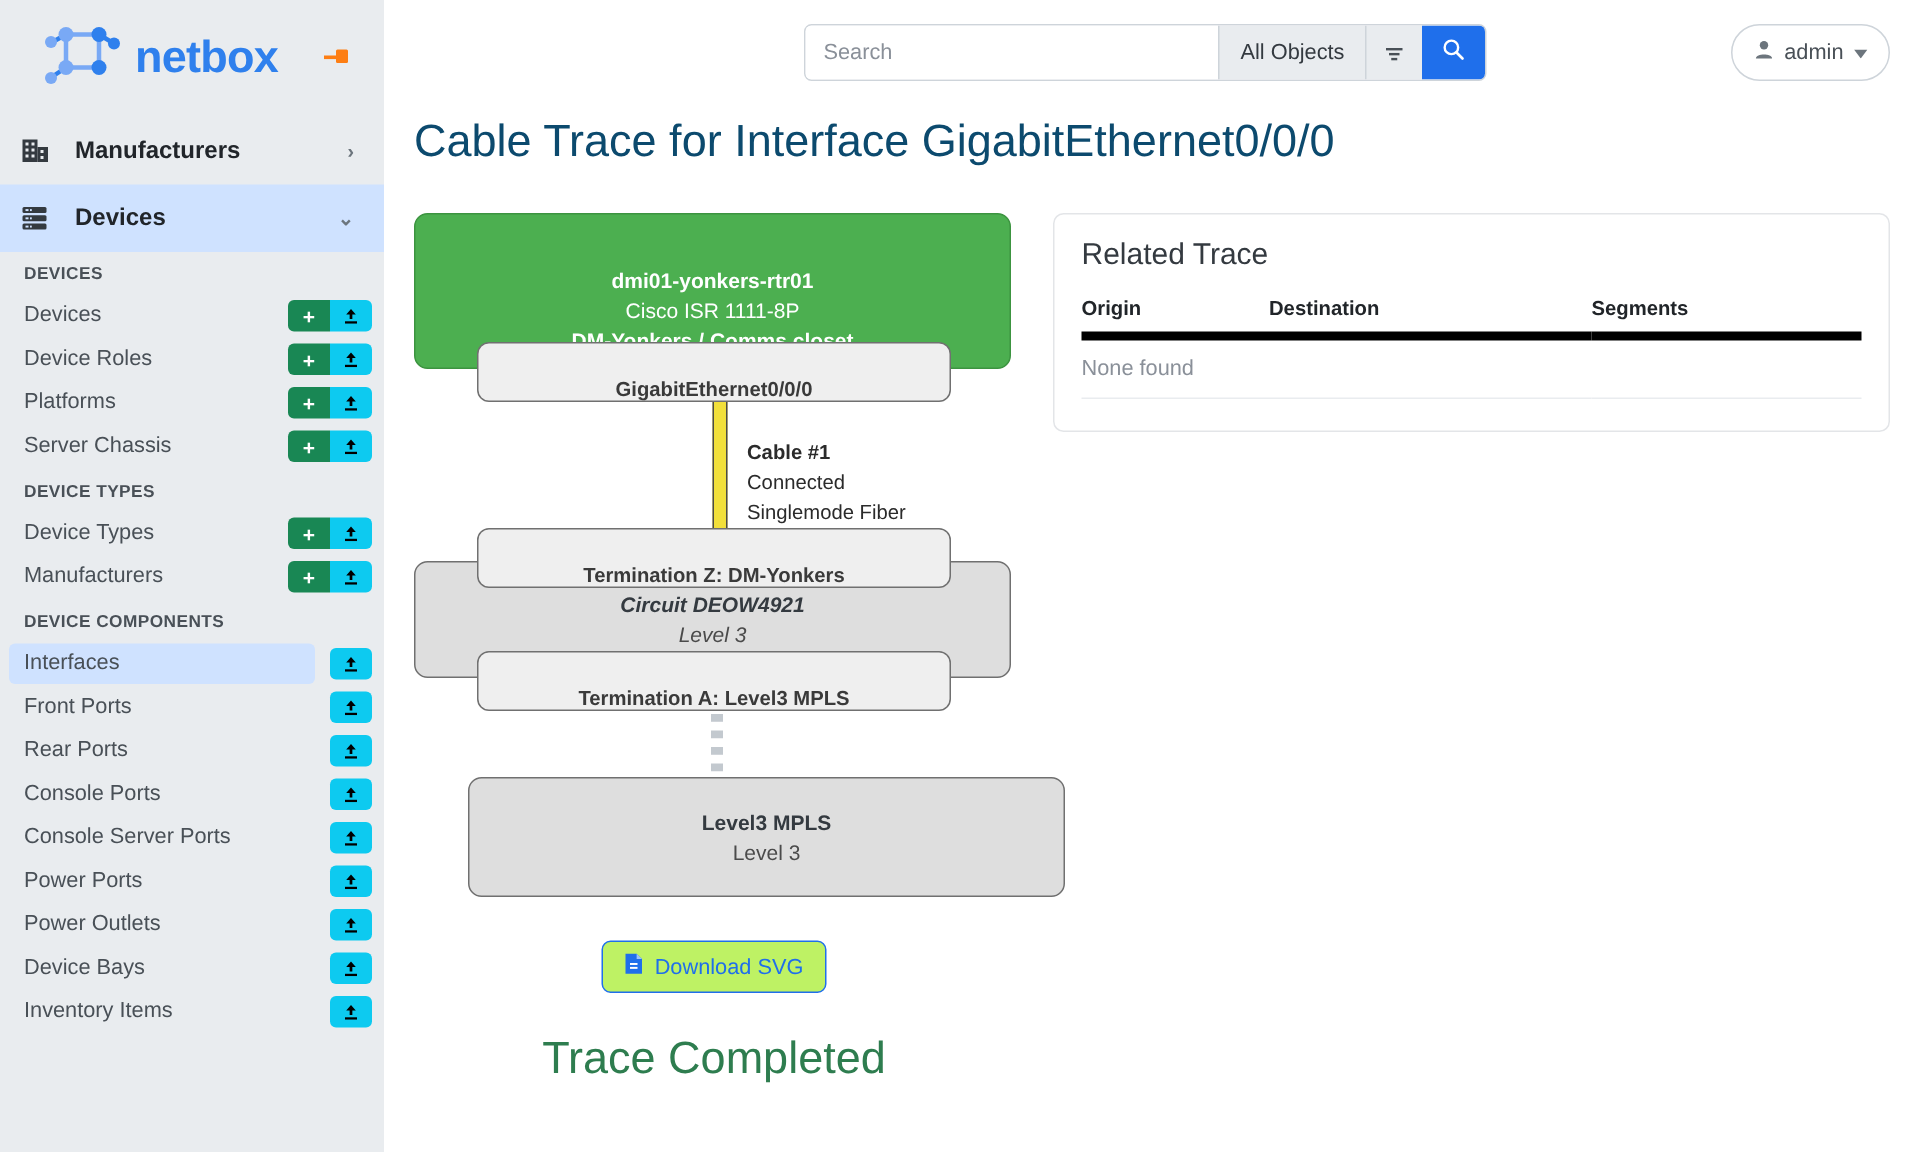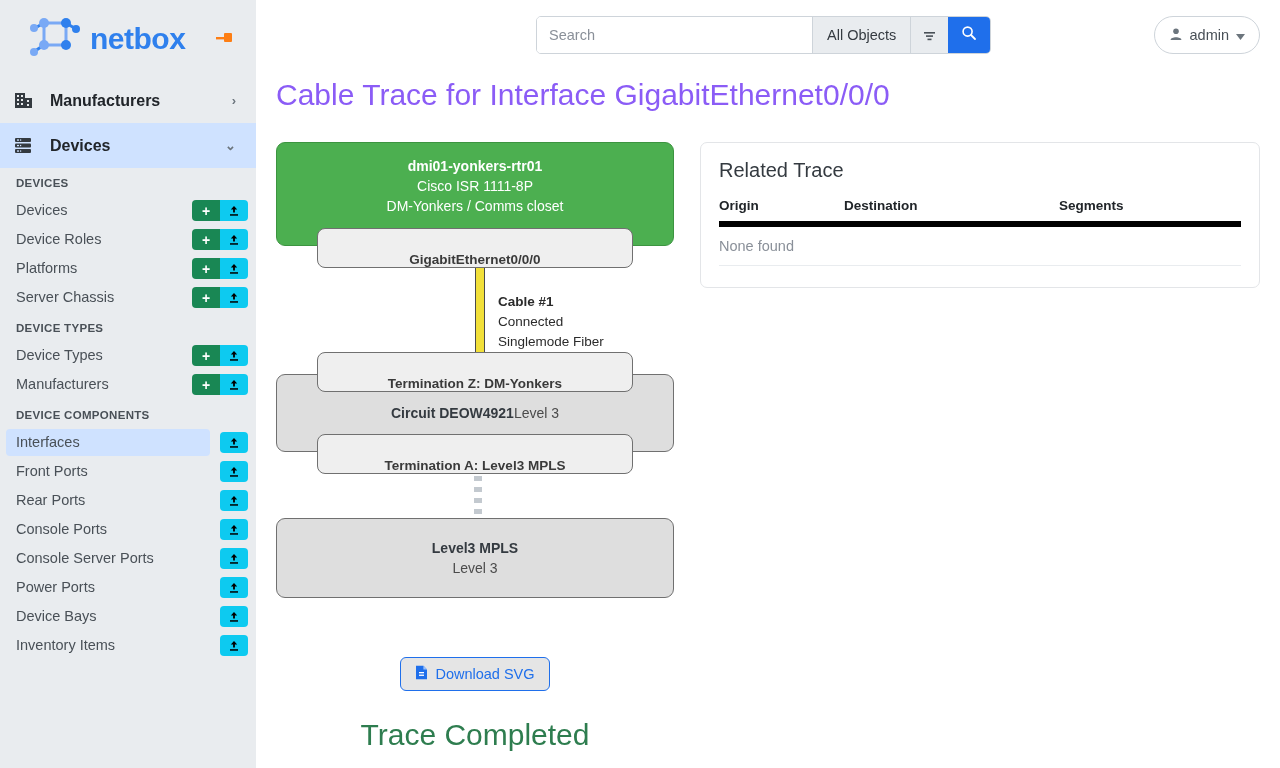--- a/index.html
+++ b/index.html
@@ -116,38 +116,38 @@
   .user-btn {
     margin-left: auto;
     display: flex; align-items: center; gap: 7px;
     height: 38px; padding: 0 14px;
     border: 1px solid #ced4da; border-radius: 19px;
     background: #fff; color: #495057; font-size: 14.5px;
     cursor: pointer;
   }
 
   .page-title {
-    font-size: 30px; font-weight: 400; color: #8b5cf6;
+    font-size: 30px; font-weight: 400; color: #0c4a6e;
     padding: 8px 0 0 20px; margin: 0;
   }
 
   .content { display: flex; padding: 30px 20px 0 20px; gap: 26px; }
 
   
   .trace-col { width: 400px; position: relative; }
   .node-device {
     width: 398px; height: 104px;
     background: #4caf50; border: 1px solid #3c9440; border-radius: 9px;
     display: flex; flex-direction: column;
     align-items: center; justify-content: flex-start;
-    padding-top: 13px; color: #fff;
+    padding-top: 34px; color: #fff;
   }
   .node-device .t1 { font-size: 14px; font-weight: 700; line-height: 20px; }
   .node-device .t2 { font-size: 14px; font-weight: 400; line-height: 20px; }
-  .node-device .t3 { font-size: 14px; font-weight: 400; line-height: 20px; }
+  .node-device .t3 { font-size: 14px; font-weight: 700; line-height: 20px; }
 
   .node-term {
     width: 316px; height: 40px; margin: -18px auto 0 auto;
     background: #efefef; border: 1px solid #707070; border-radius: 8px;
     display: flex; align-items: flex-end; justify-content: center;
     font-size: 13.5px; font-weight: 700; color: #3a3a3a;
     position: relative; z-index: 3;
   }
 
   .cable-zone { height: 102px; position: relative; }
@@ -158,50 +158,49 @@
   .cable-info {
     position: absolute; left: 222px; top: 24px;
     font-size: 13.5px; color: #2b2b2b; line-height: 20px;
   }
   .cable-info .ci-t { font-weight: 700; }
 
   .circuit-wrap { position: relative; }
   .node-circuit {
     width: 398px; height: 78px; margin-top: -18px;
     background: #dedede; border: 1px solid #707070; border-radius: 9px;
-    display: flex; flex-direction: row; align-items: center;
-    justify-content: center; position: relative; z-index: 1;
+    display: flex; flex-direction: column; align-items: center;
+    justify-content: center; position: relative; z-index: 1; font-style: italic;
   }
   .node-circuit .c1 { font-size: 14px; font-weight: 700; color: #343a40; line-height: 20px; }
   .node-circuit .c2 { font-size: 14px; font-weight: 400; color: #4b4b4b; line-height: 20px; }
   .node-term.over { margin-top: -18px; z-index: 3; }
 
   .dotted-zone { height: 44px; position: relative; }
   .dotted-line {
     position: absolute; left: 198px; top: 2px; width: 8px; height: 40px;
     background-image: linear-gradient(#c3c9cf 50%, rgba(255,255,255,0) 0%);
     background-size: 8px 11px; background-repeat: repeat-y;
   }
 
   .node-provider {
     width: 398px; height: 80px; margin-top: 0;
     background: #dedede; border: 1px solid #707070; border-radius: 9px;
-    display: flex; flex-direction: column; align-items: center; justify-content: center;
+    display: flex; flex-direction: column; align-items: center; justify-content: center; margin-left: 36px;
   }
   .node-provider .p1 { font-size: 14px; font-weight: 700; color: #343a40; line-height: 20px; }
   .node-provider .p2 { font-size: 14px; font-weight: 400; color: #4b4b4b; line-height: 20px; }
 
   .dl-wrap { display: flex; justify-content: center; margin-top: 29px; }
   .dl-btn {
     display: inline-flex; align-items: center; gap: 7px;
     padding: 7px 14px; font-size: 14.5px;
-    color: #1f6feb; background: #e5e5e5;
+    color: #1f6feb; background: #bef264;
     border: 1px solid #1f6feb; border-radius: 6px; cursor: pointer;
     font-family: "Liberation Sans", sans-serif;
-    margin-top: 30px;
   }
   .trace-status {
     text-align: center; margin-top: 27px;
     font-size: 30px; color: #2e7d4f; font-weight: 400;
   }
 
   
   .card {
     width: 568px; background: #fff;
     border: 1px solid #e3e5e8; border-radius: 7px;
@@ -436,20 +435,31 @@
       <span class="btns">
         <button class="btn-sq btn-imp solo">
           <svg width="12" height="12" viewBox="0 0 12 12">
               <path d="M6 1 L9.2 4.6 L6.9 4.6 L6.9 7.6 L5.1 7.6 L5.1 4.6 L2.8 4.6 Z" fill="#000"></path>
               <rect x="2" y="9.2" width="8" height="1.5" fill="#000"></rect>
             </svg>
         </button>
       </span>
     </div>
     <div class="nav-row">
+      <span class="label">Power Outlets</span>
+      <span class="btns">
+        <button class="btn-sq btn-imp solo">
+          <svg width="12" height="12" viewBox="0 0 12 12">
+              <path d="M6 1 L9.2 4.6 L6.9 4.6 L6.9 7.6 L5.1 7.6 L5.1 4.6 L2.8 4.6 Z" fill="#000"></path>
+              <rect x="2" y="9.2" width="8" height="1.5" fill="#000"></rect>
+            </svg>
+        </button>
+      </span>
+    </div>
+    <div class="nav-row">
       <span class="label">Device Bays</span>
       <span class="btns">
         <button class="btn-sq btn-imp solo">
           <svg width="12" height="12" viewBox="0 0 12 12">
               <path d="M6 1 L9.2 4.6 L6.9 4.6 L6.9 7.6 L5.1 7.6 L5.1 4.6 L2.8 4.6 Z" fill="#000"></path>
               <rect x="2" y="9.2" width="8" height="1.5" fill="#000"></rect>
             </svg>
         </button>
       </span>
     </div>

